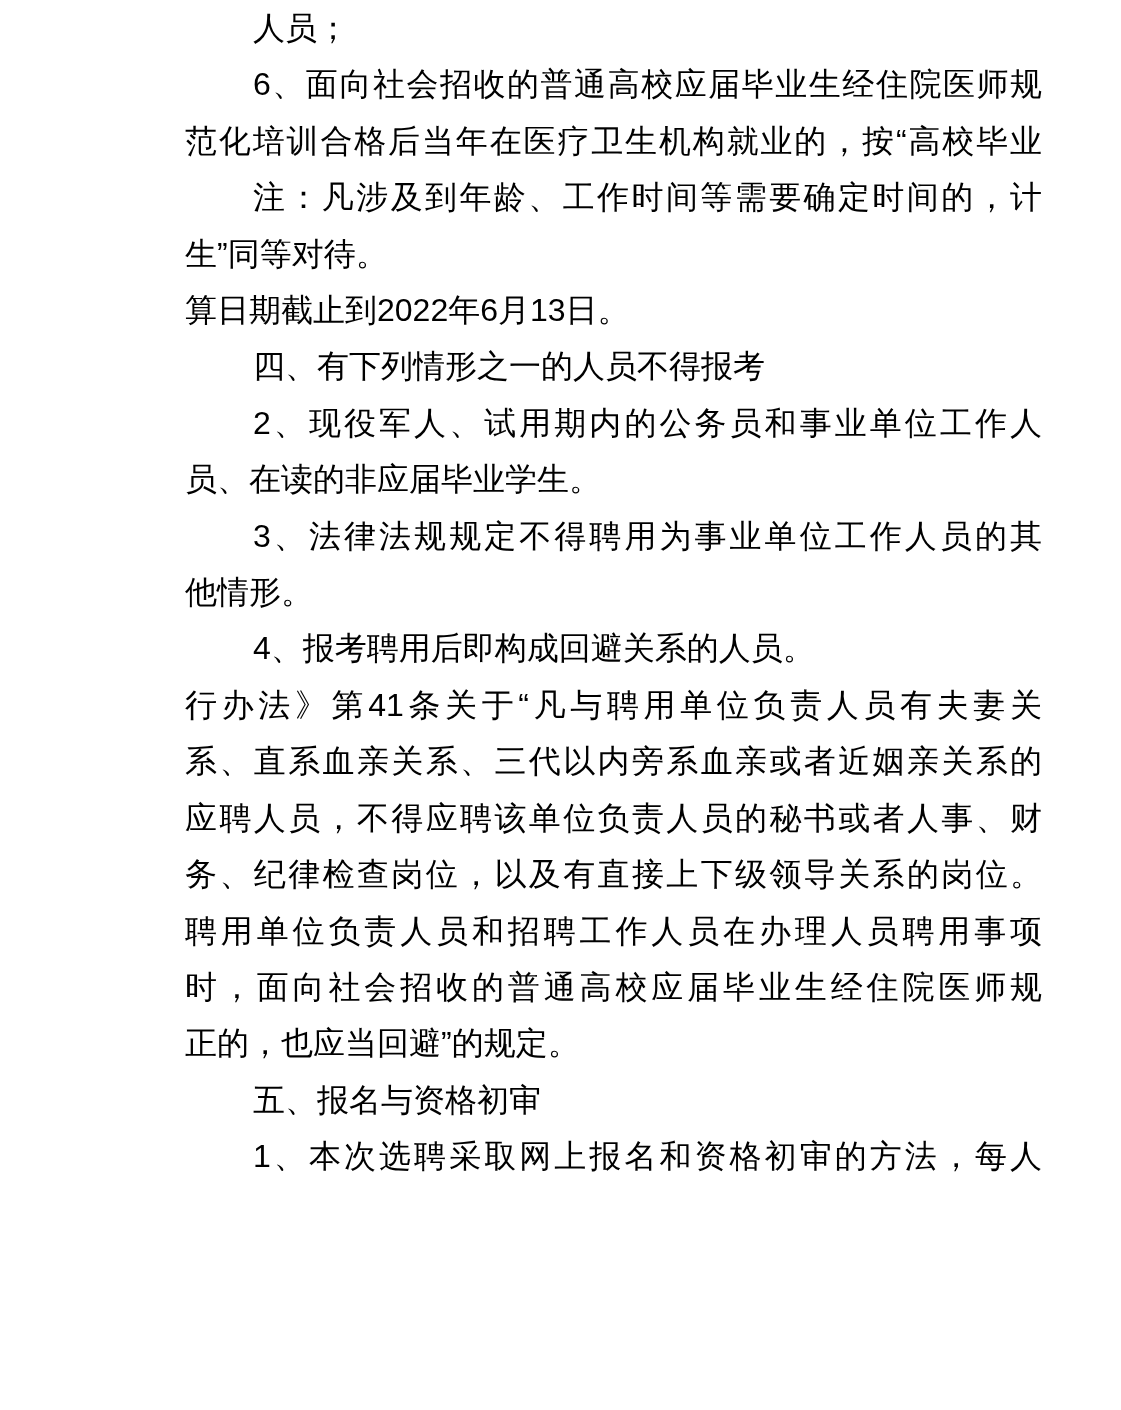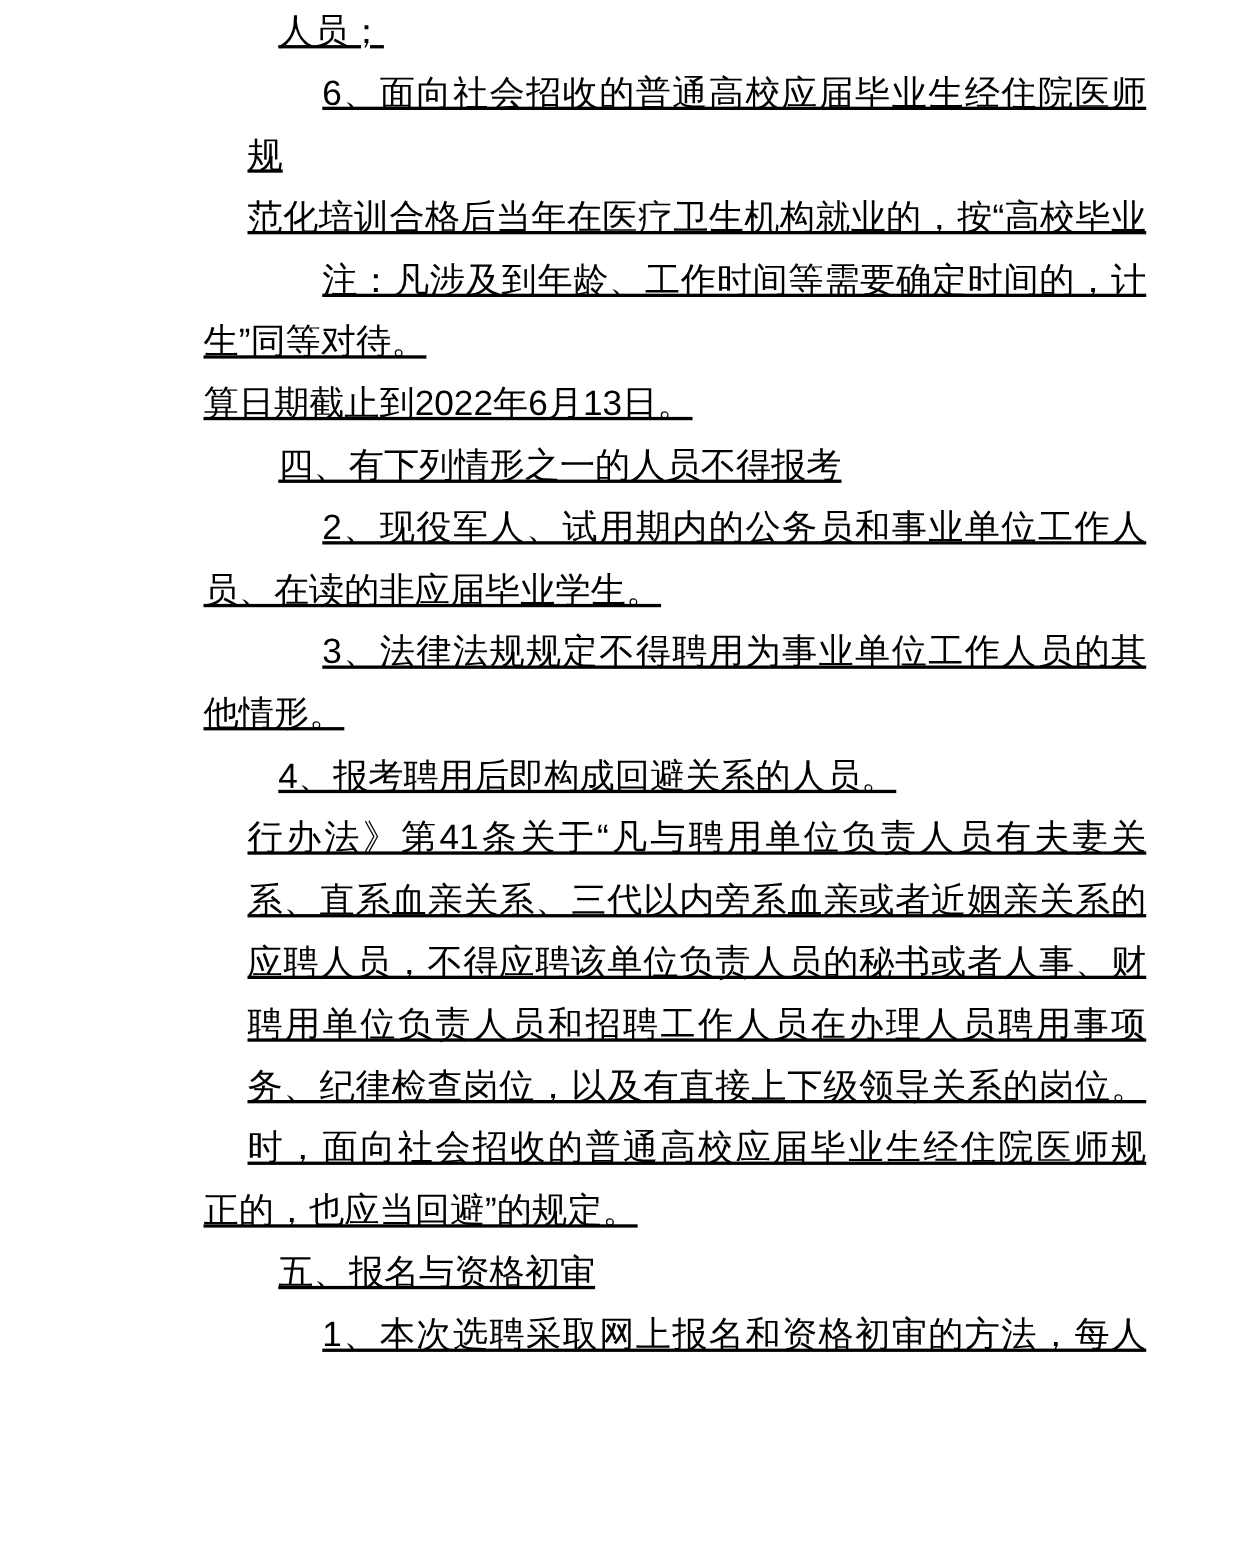--- a/index.html
+++ b/index.html
@@ -21,33 +21,31 @@
     font-family: "Liberation Sans", sans-serif;
   }
   .text-block {
     position: absolute;
     left: 185px;
     top: 0;
     width: 857px;
     font-size: 32px;
     font-weight: 500;
     line-height: 56.4px;
-    text-decoration: underline;
   }
   .line {
     text-align: left;
     min-height: 56.4px;
   }
   .line.indent {
     text-indent: 68px;
   }
   .line.fill {
     text-align: justify;
     text-align-last: justify;
-    margin-left: 40px;
   }
 </style>
 </head>
 <body>
 
 <div class="page" style="background: rgb(255, 255, 255); color: rgb(0, 0, 0);">
   <div class="text-block" id="text-block">
       <div class="line indent">人员；</div>
       <div class="line indent fill">6、面向社会招收的普通高校应届毕业生经住院医师规</div>
       <div class="line fill">范化培训合格后当年在医疗卫生机构就业的，按“高校毕业</div>
@@ -56,20 +54,20 @@
       <div class="line">算日期截止到2022年6月13日。</div>
       <div class="line indent">四、有下列情形之一的人员不得报考</div>
       <div class="line indent fill">2、现役军人、试用期内的公务员和事业单位工作人</div>
       <div class="line">员、在读的非应届毕业学生。</div>
       <div class="line indent fill">3、法律法规规定不得聘用为事业单位工作人员的其</div>
       <div class="line">他情形。</div>
       <div class="line indent">4、报考聘用后即构成回避关系的人员。</div>
       <div class="line fill">行办法》第41条关于“凡与聘用单位负责人员有夫妻关</div>
       <div class="line fill">系、直系血亲关系、三代以内旁系血亲或者近姻亲关系的</div>
       <div class="line fill">应聘人员，不得应聘该单位负责人员的秘书或者人事、财</div>
+      <div class="line fill">务、纪律检查岗位，以及有直接上下级领导关系的岗位。</div>
       <div class="line fill">聘用单位负责人员和招聘工作人员在办理人员聘用事项</div>
-      <div class="line fill">务、纪律检查岗位，以及有直接上下级领导关系的岗位。</div>
       <div class="line fill">时，面向社会招收的普通高校应届毕业生经住院医师规</div>
       <div class="line">正的，也应当回避”的规定。</div>
       <div class="line indent">五、报名与资格初审</div>
       <div class="line indent fill">1、本次选聘采取网上报名和资格初审的方法，每人</div>
     </div>
 </div>
 
 </body></html>

